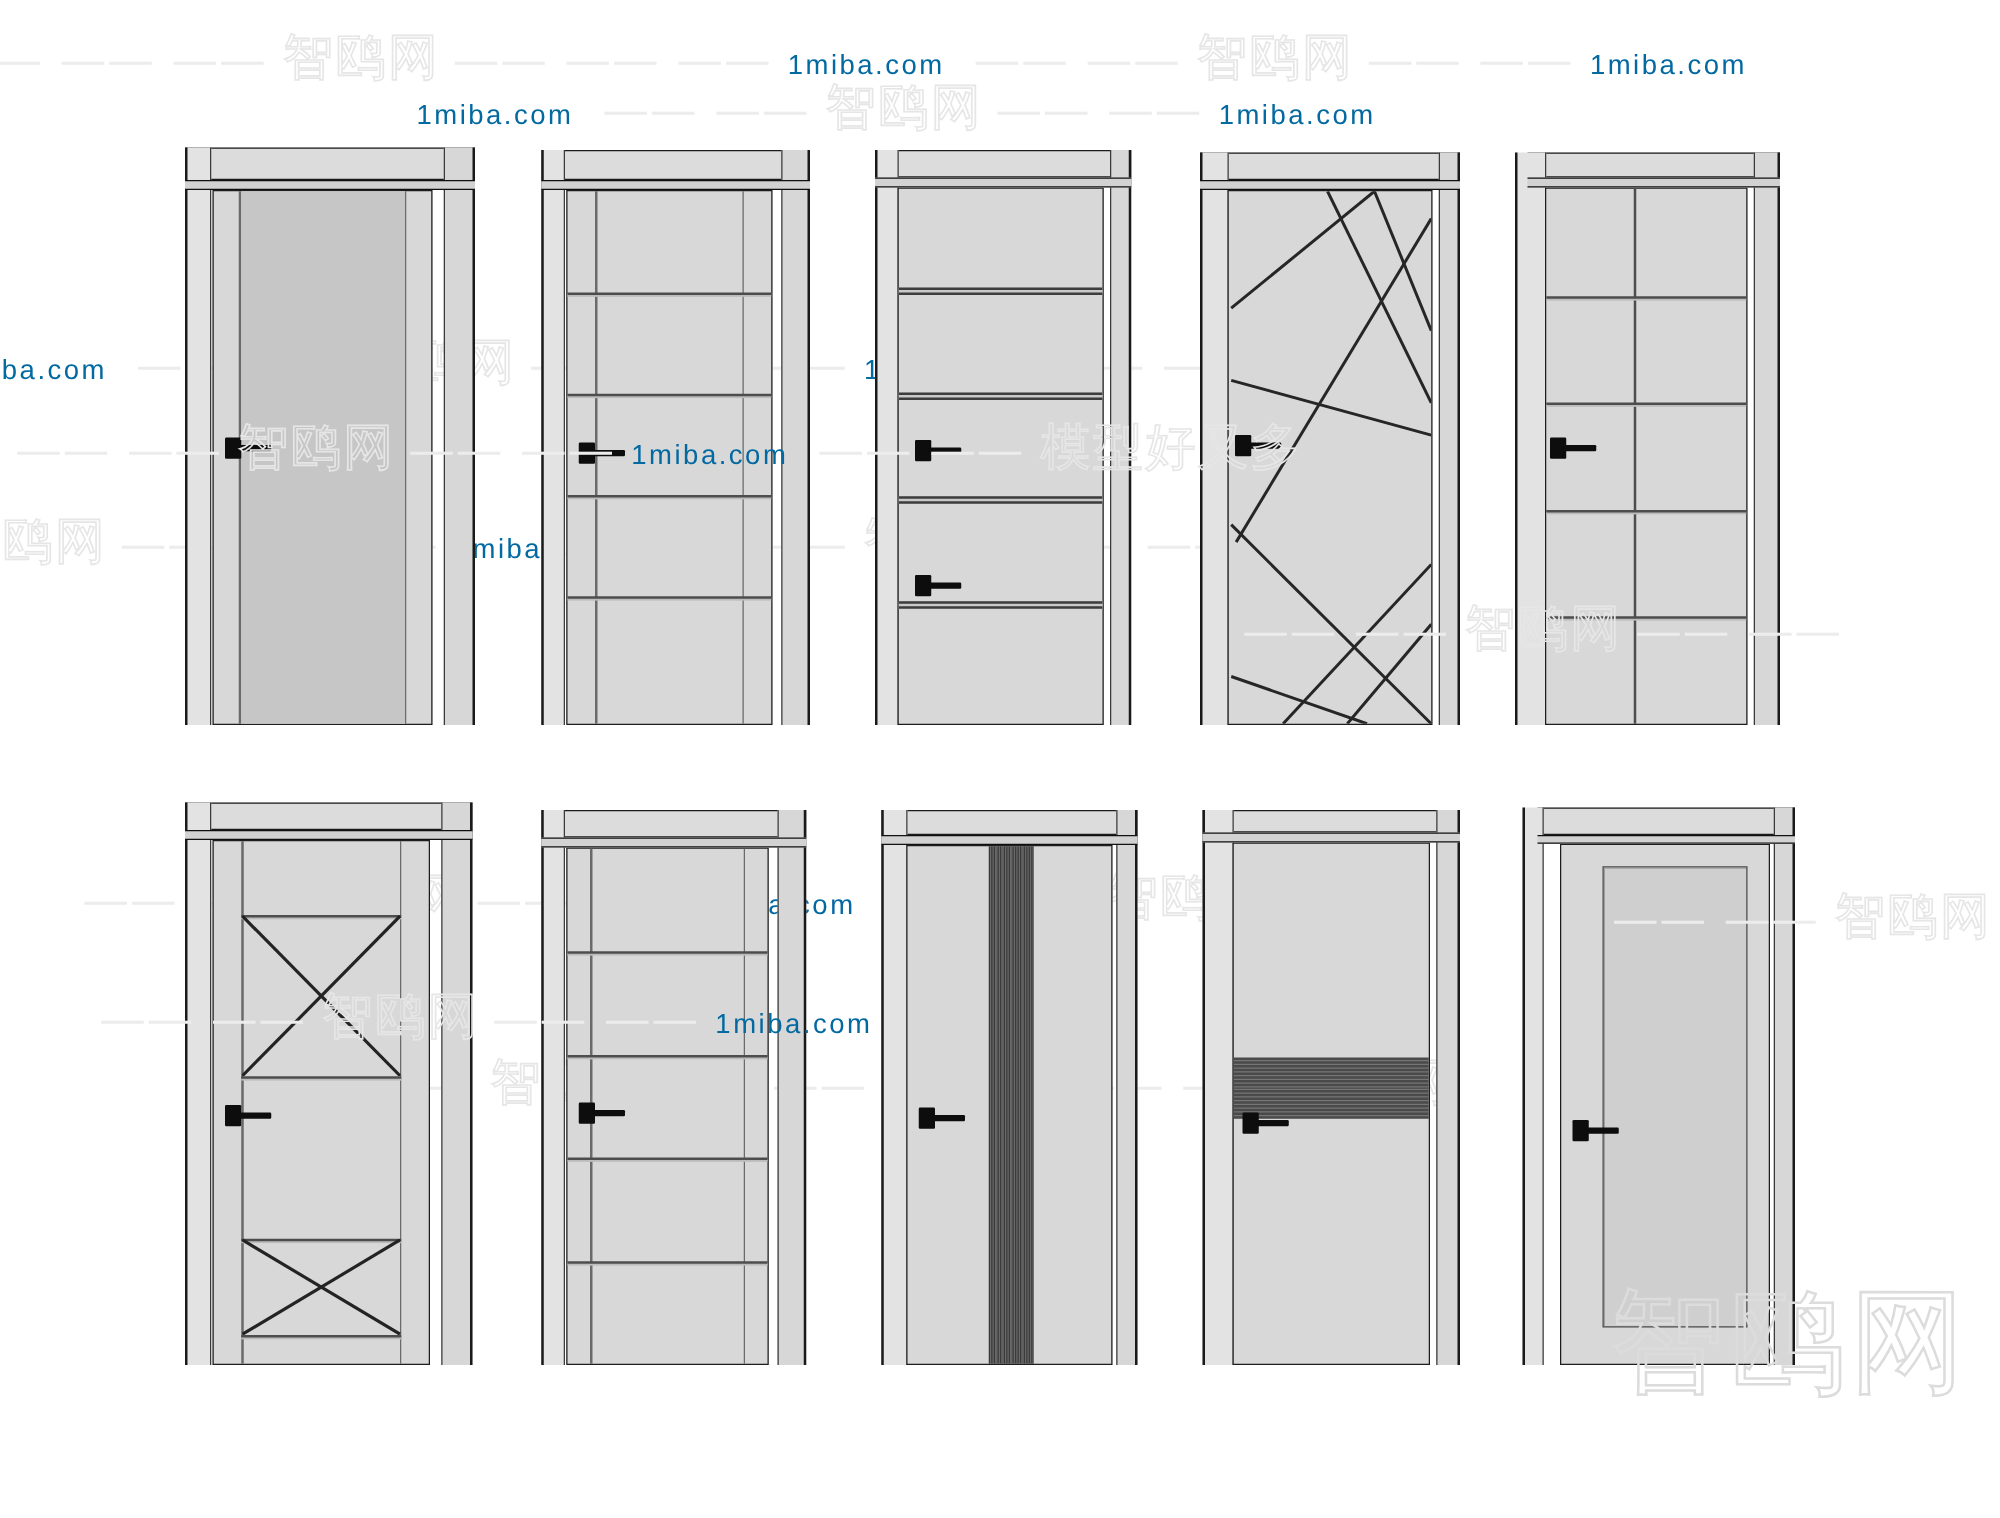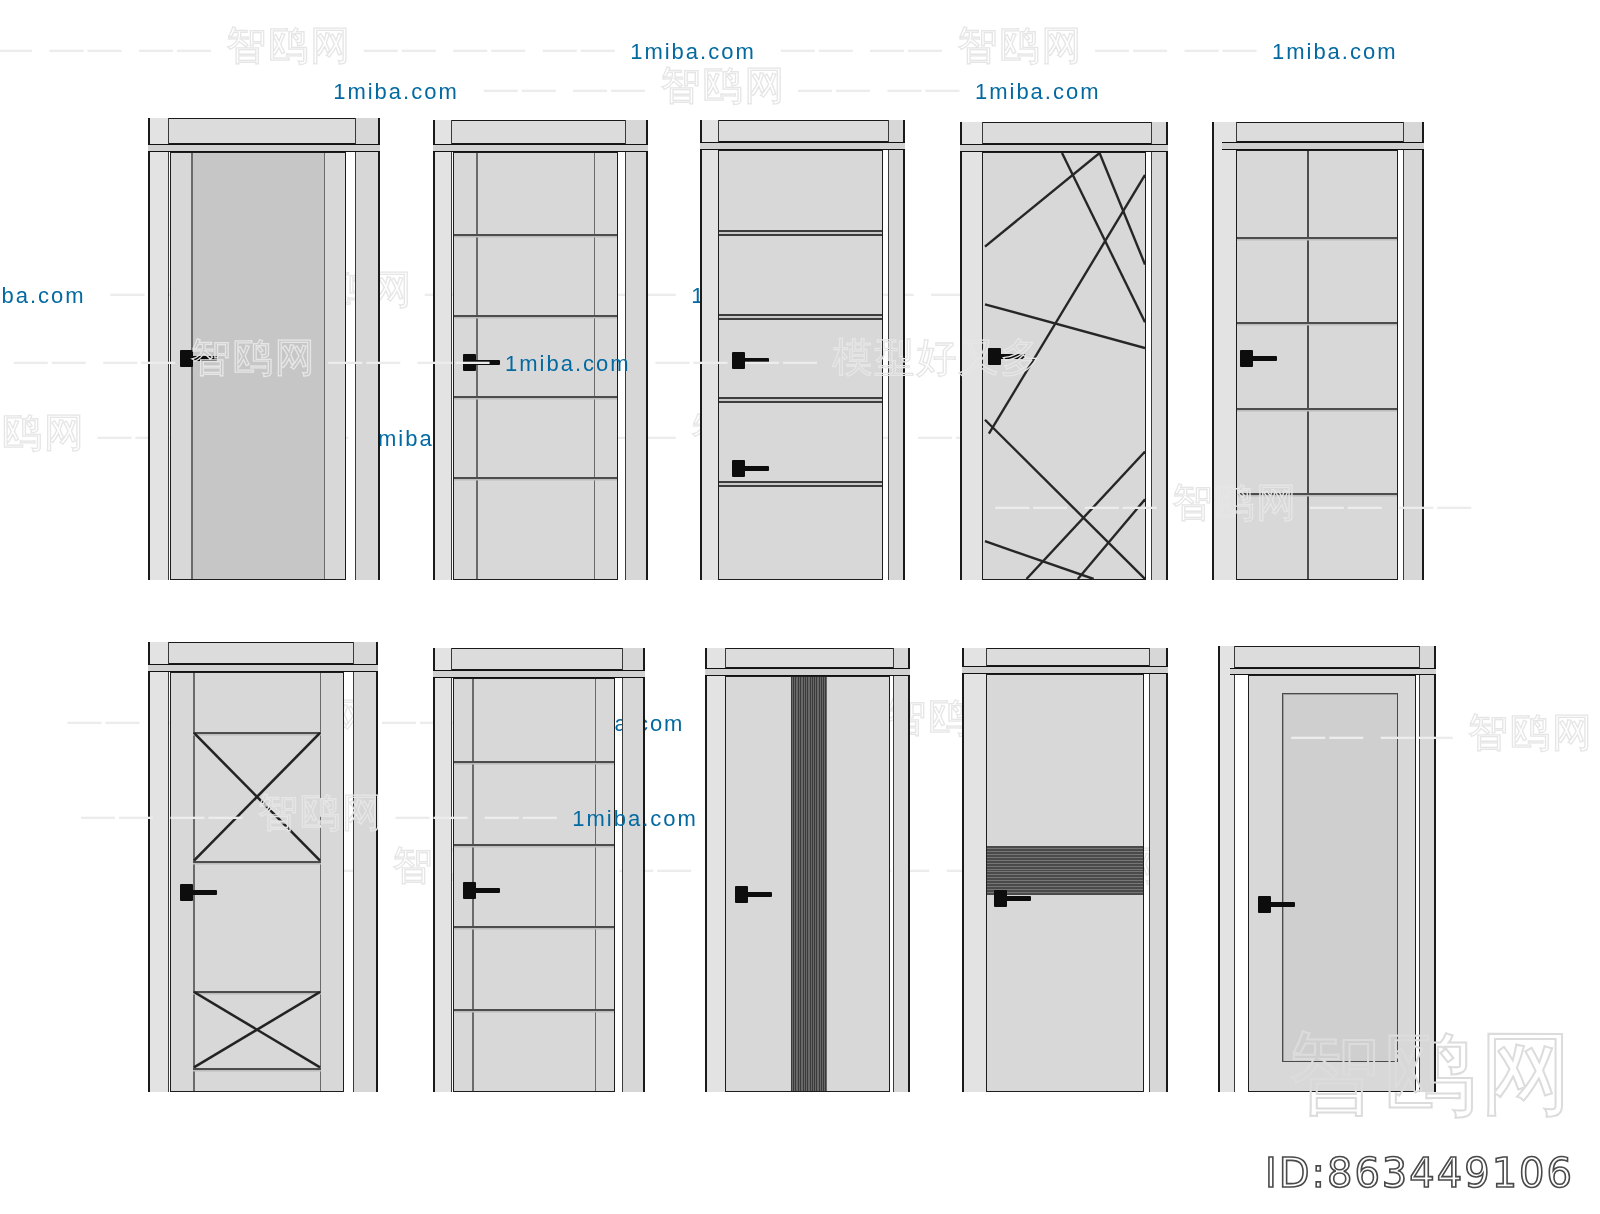--- a/index.html
+++ b/index.html
@@ -370,15 +370,14 @@
     </div>
     <div class="wm-row" style="top:785px;">
       <span class="dash">&nbsp;&nbsp;&nbsp;&nbsp;&nbsp;&nbsp;&nbsp;&nbsp;&nbsp;——&nbsp;——</span> <span class="cn">智鸥网</span>
       <span class="dash">——&nbsp;——</span> <span class="dom">1miba.com</span>
     </div>
   </div>
 
 
   <div class="wm-bigcn" style="right:24px;bottom:78px;">智鸥网</div>
 
-  <div class="id-text" style="right:26px;bottom:18px;">ID:863449106</div>
 
 </div>
 
 </body></html>

